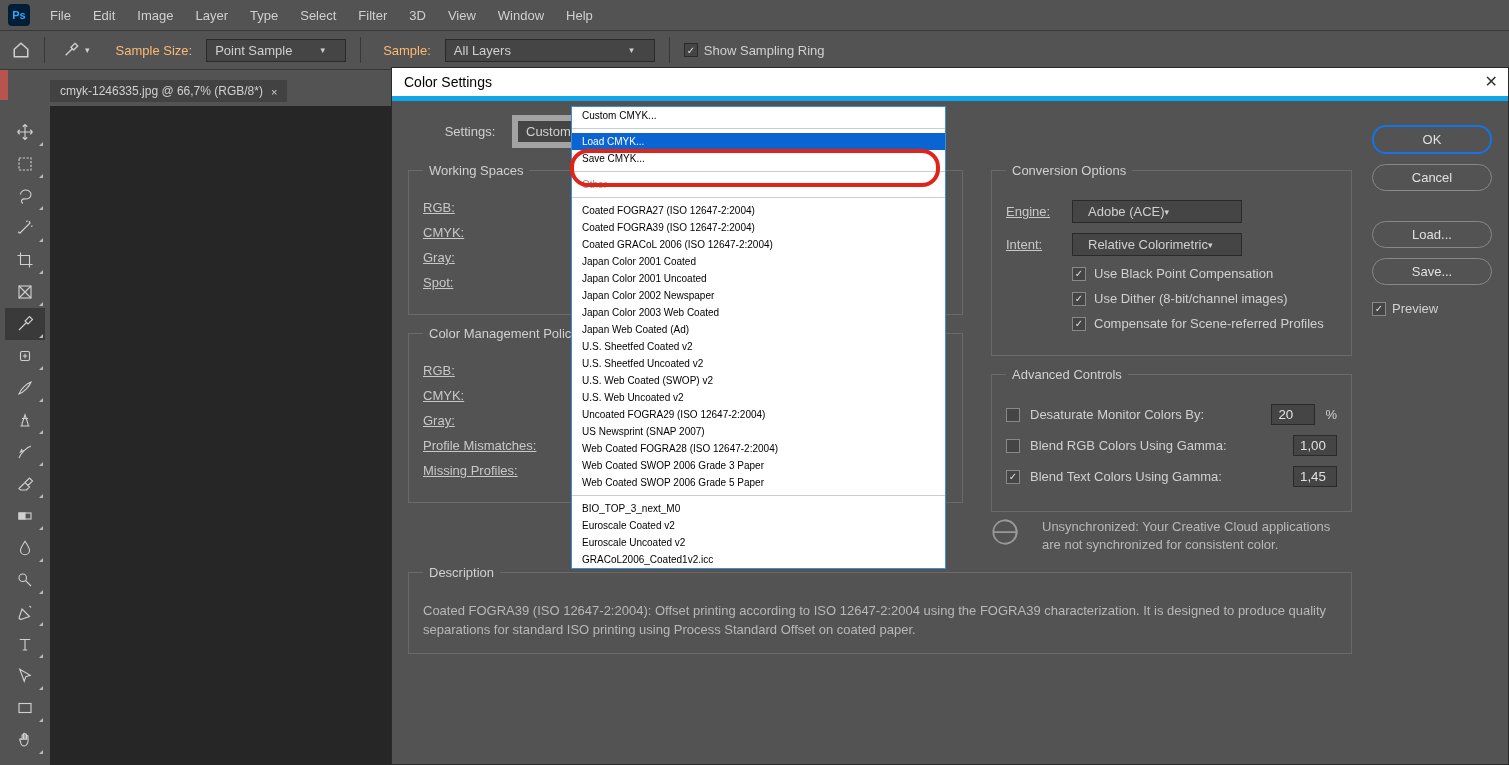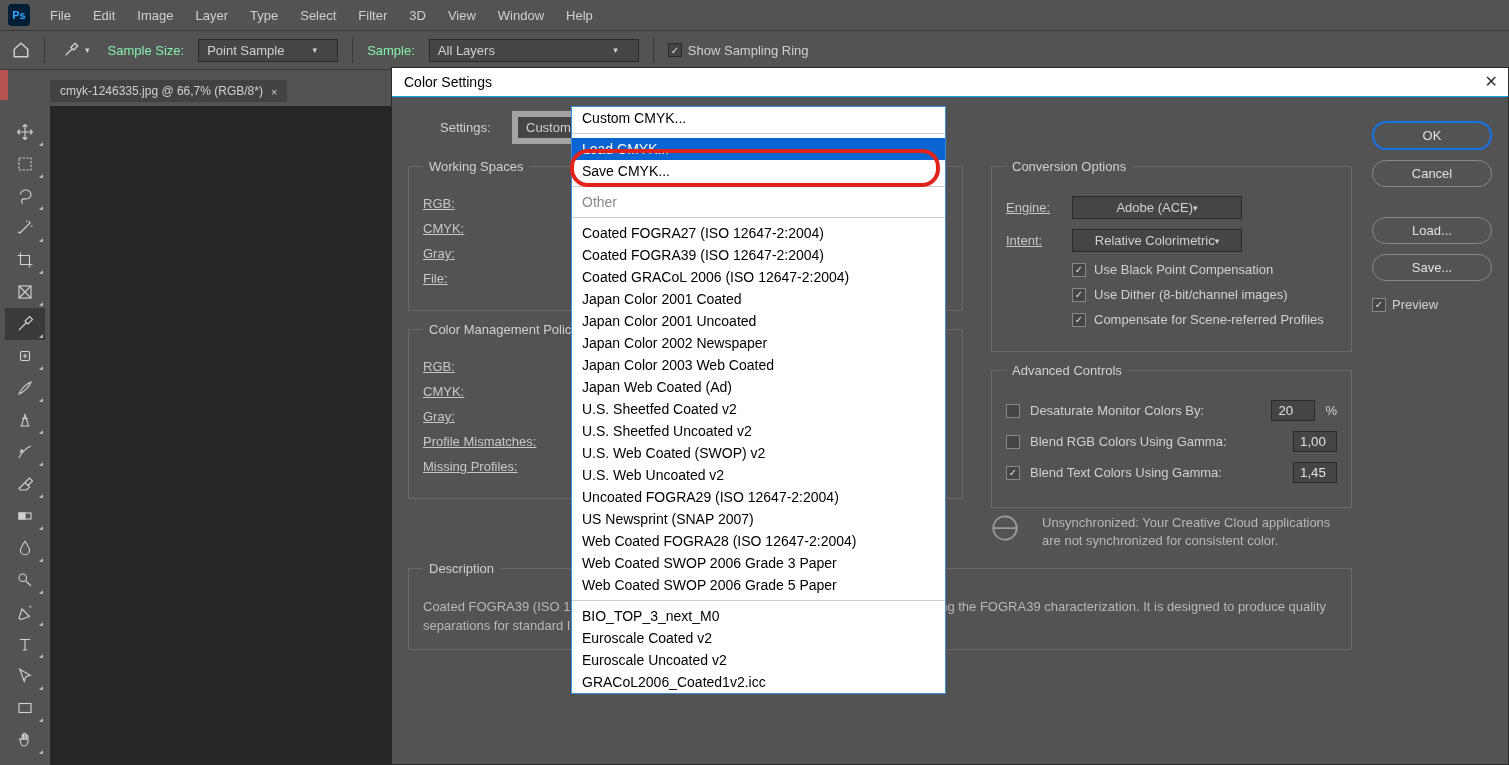--- a/index.html
+++ b/index.html
@@ -7,21 +7,21 @@
 
 
 .menubar { height: 30px; background: #535353; display: flex; align-items: center; padding-left: 8px; gap: 2px; }
 .ps-logo { width: 22px; height: 22px; background: #001e36; border-radius: 4px; display: flex; align-items: center; justify-content: center; color: #31a8ff; font-weight: bold; font-size: 11px; margin-right: 8px; }
 .menu-item { padding: 4px 10px; cursor: pointer; }
 
 
 .optionsbar { height: 40px; background: #535353; border-top: 1px solid #383838; border-bottom: 1px solid #383838; display: flex; align-items: center; padding-left: 12px; gap: 14px; }
 .home-icon { width: 18px; height: 18px; color: #d0d0d0; }
 .tool-preset { display: flex; align-items: center; gap: 6px; padding: 2px 4px; }
-.opt-label { color: #86efac; }
+.opt-label { color: #fdba74; margin-left: 8px; }
 .opt-select { background: #454545; border: 1px solid #2a2a2a; color: #d0d0d0; padding: 3px 20px 3px 8px; min-width: 140px; display: flex; align-items: center; justify-content: space-between; }
 .opt-select .chev { font-size: 9px; margin-left: auto; }
 .sep { width: 1px; height: 26px; background: #383838; }
 .checkbox-row { display: flex; align-items: center; gap: 6px; }
 .opt-check { width: 14px; height: 14px; background: #454545; border: 1px solid #2a2a2a; display: inline-flex; align-items: center; justify-content: center; font-size: 10px; color: #e0e0e0; }
 
 
 .leftstrip { position: absolute; left: 0; top: 70px; width: 8px; height: 30px; background: #b85450; }
 
 
@@ -34,54 +34,54 @@
 .tool-btn { width: 40px; height: 32px; display: flex; align-items: center; justify-content: center; color: #d0d0d0; cursor: pointer; position: relative; }
 .tool-btn.active { background: #3a3a3a; }
 .tool-btn svg { width: 18px; height: 18px; }
 .tool-tri { position: absolute; right: 2px; bottom: 2px; width: 0; height: 0; border-left: 4px solid transparent; border-bottom: 4px solid #bbb; }
 
 
 .canvas { position: absolute; left: 50px; top: 106px; right: 0; bottom: 0; background: #262626; }
 
 
 .dialog { position: absolute; left: 391px; top: 67px; right: 0; bottom: 0; background: #535353; border: 1px solid #2a2a2a; }
-.dialog-title { background: #fff; color: #000; padding: 6px 12px; font-size: 14px; border-bottom: 1px solid #0ea5e9; position: relative; }
+.dialog-title { background: #fff; color: #000; padding: 6px 12px; font-size: 14px; border-bottom: 5px solid #0ea5e9; position: relative; }
 .dialog-close { position: absolute; right: 10px; top: 4px; font-size: 16px; cursor: pointer; color: #333; }
 .dialog-body { display: flex; padding: 14px 16px 0 16px; gap: 20px; position: relative; }
 .dialog-left { flex: 1; display: flex; flex-direction: column; gap: 18px; }
 .dialog-right { width: 120px; display: flex; flex-direction: column; gap: 10px; padding-top: 10px;}
 .dlg-btn { background: #535353; border: 1px solid #888; border-radius: 14px; padding: 5px 0; text-align: center; cursor: pointer; color: #e0e0e0; }
 .dlg-btn.primary { border: 2px solid #1473e6; }
 .dlg-preview { display: flex; align-items: center; gap: 6px; margin-top: 6px; }
 .chk { width: 14px; height: 14px; border: 1px solid #888; display: inline-flex; align-items: center; justify-content: center; font-size: 10px; color: #e0e0e0; background: #454545; }
 
 
 .settings-row { display: flex; align-items: center; gap: 12px; padding-left: 32px; margin-bottom: 4px; }
-.settings-row label { width: 60px; text-align: left; }
+.settings-row label { width: 60px; text-align: center; }
 .settings-sel { background: #454545; border: 6px solid #a3a3a3; padding: 3px 8px; min-width: 80px; }
 
 
 .fs { border: 1px solid #6a6a6a; padding: 14px 14px 14px 14px; position: relative; }
 .fs-title { position: relative; top: -22px; background: #535353; display: inline-block; padding: 0 6px; margin-bottom: -12px; }
 .field-row { display: flex; align-items: center; gap: 10px; margin-bottom: 10px; }
 .field-row label { width: 130px; text-align: left; color: #c8c8c8; text-decoration: underline; }
-.wide-sel { background: #454545; border: 1px solid #2a2a2a; padding: 3px 15px; min-width: 170px; display: flex; justify-content: center; align-items:center;}
+.wide-sel { background: #454545; border: 1px solid #2a2a2a; padding: 3px 15px; min-width: 170px; display: flex; justify-content: flex-start; align-items:center;}
 .wide-sel .chev{font-size:9px;}
 .num-input { background: #454545; border: 1px solid #2a2a2a; padding: 2px 6px; width: 44px; text-align: left; color: #e0e0e0;}
 .chk-lbl { display: flex; align-items: center; gap: 8px; }
 
 .two-col { display: flex; gap: 28px; }
 
 .desc-text { line-height: 1.4; color: #b8b8b8; }
 
 .sync-row { display: flex; gap: 23px; align-items: flex-start; margin-top: 6px;}
 .sync-icon { width: 28px; height: 28px; flex-shrink: 0; }
 
 
-.dropdown-pop { position: absolute; left: 571px; top: 106px; width: 375px; background: #fff; color: #000; border: 1px solid #3b8fd9; font-size: 14px; z-index: 50; max-height: 660px; overflow: hidden; }
+.dropdown-pop { position: absolute; left: 571px; top: 106px; width: 375px; background: #fff; color: #000; border: 1px solid #3b8fd9; font-size: 10px; z-index: 50; max-height: 660px; overflow: hidden; }
 .dd-item { padding: 3px 10px; cursor: pointer; white-space: nowrap; }
 .dd-item.highlighted { background: #0a64d1; color: #fff; }
 .dd-sep { height: 1px; background: #ccc; margin: 4px 0; }
 .dd-header { padding: 3px 10px; color: #888; }
 .red-circle { position: absolute; left: 570px; top: 149px; width: 370px; height: 38px; border: 4px solid #e2231a; border-radius: 18px; z-index: 60; pointer-events: none; }
 
 .section-left { width: 555px; }
 .section-right-col { flex: 1; }
 </style>
 </head>
@@ -288,21 +288,21 @@
             <div class="field-row">
                 <label>RGB:</label>
               </div>
             <div class="field-row">
                 <label>CMYK:</label>
               </div>
             <div class="field-row">
                 <label>Gray:</label>
               </div>
             <div class="field-row">
-                <label>File:</label>
+                <label>Spot:</label>
               </div>
           </div>
           <div style="height:18px"></div>
           <div class="fs">
             <div class="fs-title">Color Management Policies</div>
             <div class="field-row">
                 <label>RGB:</label>
               </div>
             <div class="field-row">
                 <label>CMYK:</label>

